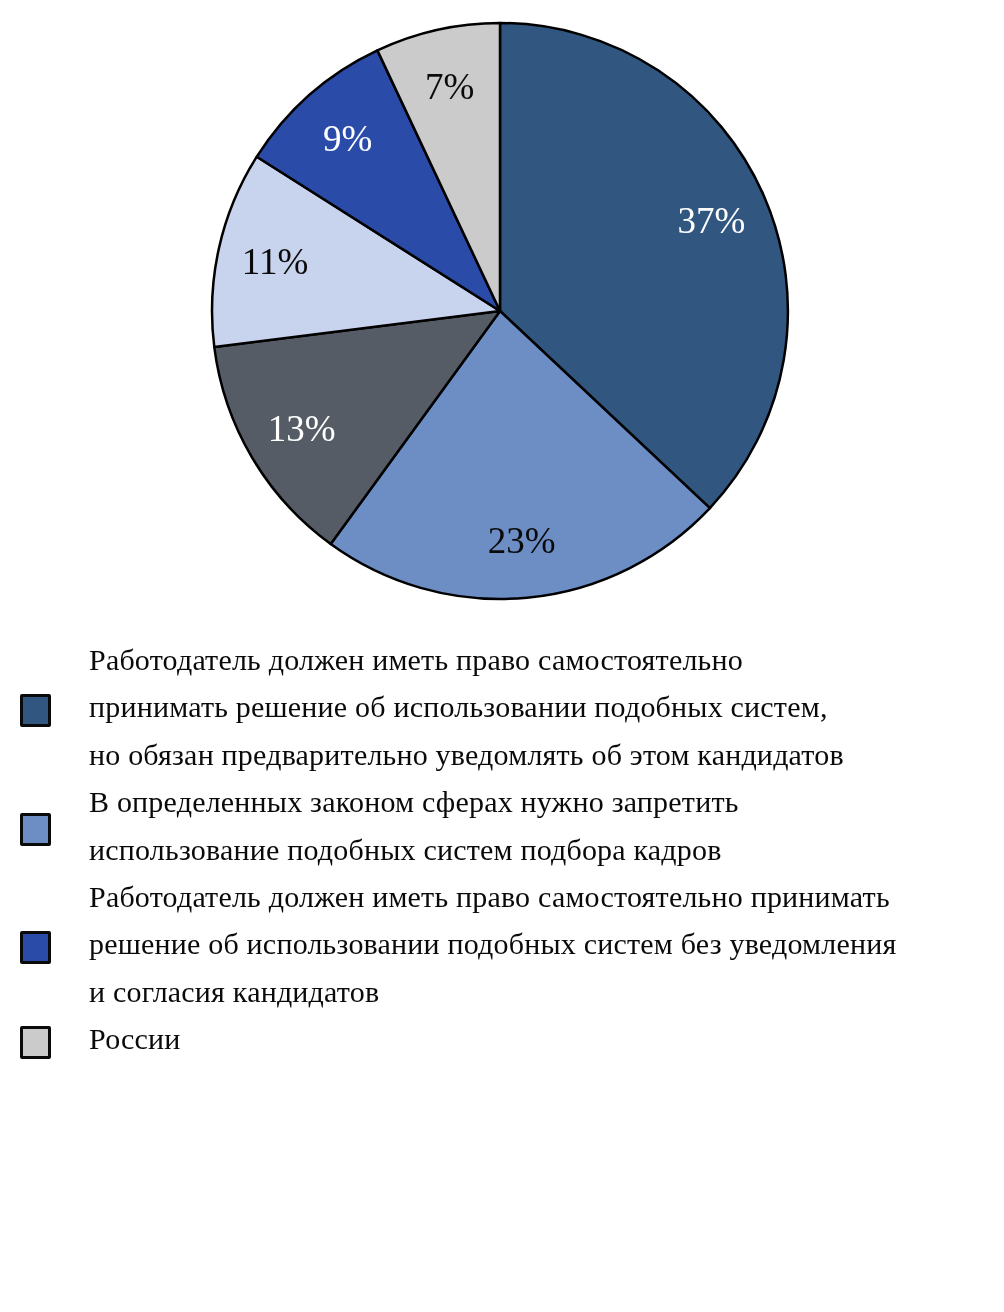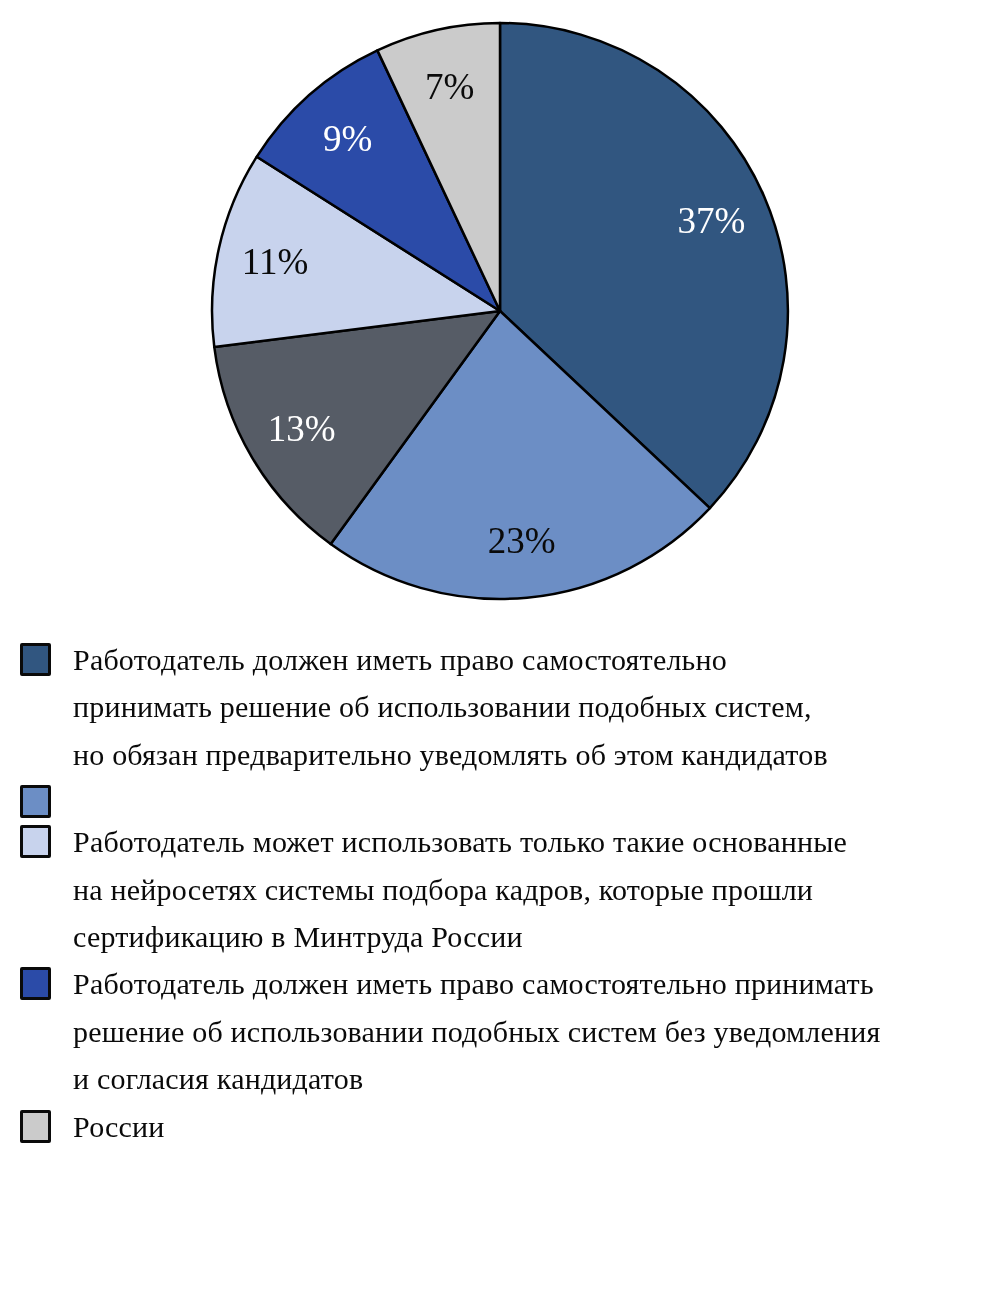--- a/index.html
+++ b/index.html
@@ -33,21 +33,22 @@
     text-anchor: middle;
   }
   .legend {
     position: absolute;
     left: 20px;
     top: 636px;
     width: 972px;
   }
   .legend-item {
     display: flex;
-    align-items: flex-start;
+    align-items: center;
+    gap: 16px;
   }
   .swatch {
     flex: 0 0 25px;
     width: 25px;
     height: 27px;
     border: 3px solid #0a0a0a;
     border-radius: 2px;
     margin-top: 7px;
     margin-right: 22px;
   }
@@ -79,26 +80,22 @@
     </svg>
   <div class="legend">
       <div class="legend-item">
         <span class="swatch" style="background: rgb(49, 86, 128);"></span>
         <span class="legend-text">Работодатель должен иметь право самостоятельно
 принимать решение об использовании подобных систем,
 но обязан предварительно уведомлять об этом кандидатов</span>
       </div>
       <div class="legend-item">
         <span class="swatch" style="background: rgb(108, 142, 197);"></span>
-      </div>
-      <div class="legend-item">
-        <span class="swatch" style="background: rgb(200, 211, 237);"></span>
-        <span class="legend-text">Работодатель может использовать только такие основанные
-на нейросетях системы подбора кадров, которые прошли
-сертификацию в Минтруда России</span>
+        <span class="legend-text">В определенных законом сферах нужно запретить
+использование подобных систем подбора кадров</span>
       </div>
       <div class="legend-item">
         <span class="swatch" style="background: rgb(43, 75, 168);"></span>
         <span class="legend-text">Работодатель должен иметь право самостоятельно принимать
 решение об использовании подобных систем без уведомления
 и согласия кандидатов</span>
       </div>
       <div class="legend-item">
         <span class="swatch" style="background: rgb(203, 203, 203);"></span>
         <span class="legend-text">России</span>

